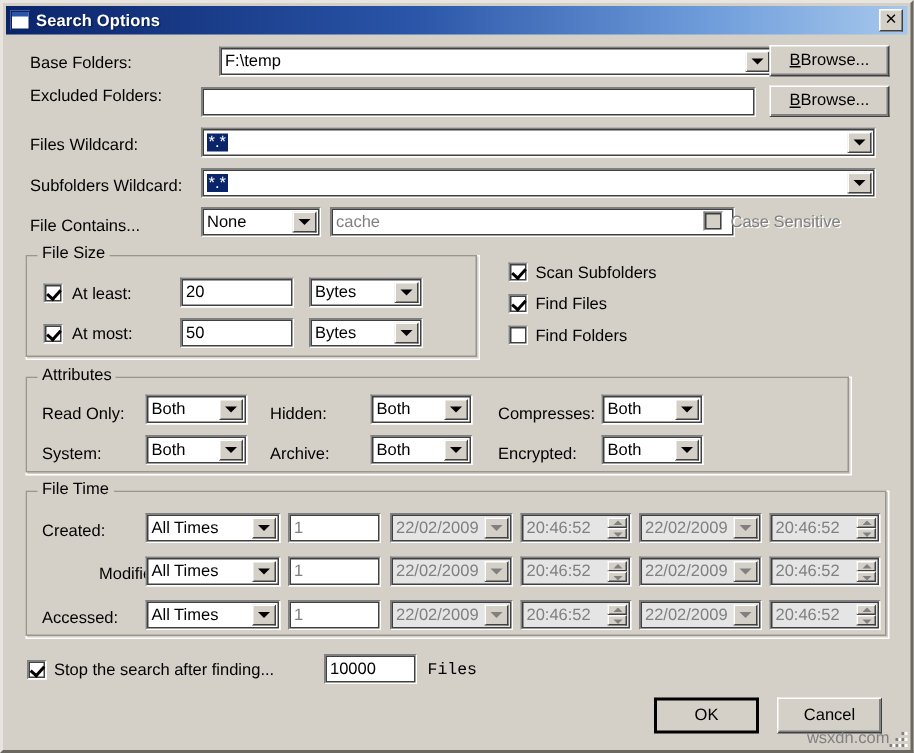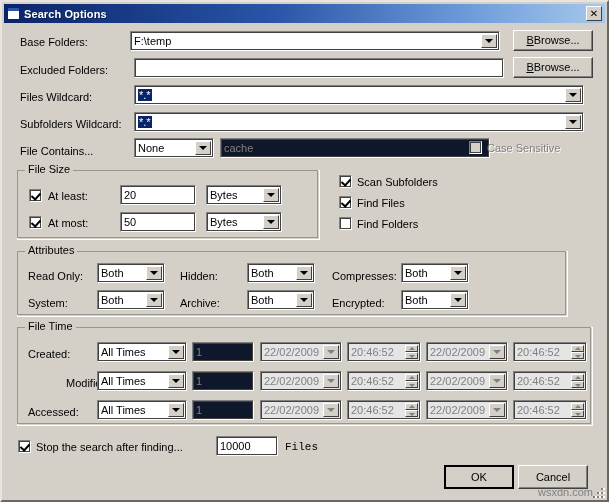--- a/index.html
+++ b/index.html
@@ -53,21 +53,21 @@
   .field{
     position:absolute;background:#fff;box-sizing:border-box;
     border-top:1px solid #808080;border-left:1px solid #808080;
     border-right:1px solid #ffffff;border-bottom:1px solid #ffffff;
     outline:1px solid #404040;outline-offset:-2px;
     overflow:hidden;
   }
   .field .txt{
     position:absolute;left:3px;top:2px;line-height:14px;font-size:11px;white-space:nowrap;
   }
-  .field.dis{background:#0f172a;text-decoration:underline;}
+  .field.dis{background:#ffffff;text-decoration:underline;}
   .field.dis .txt{color:#808080;}
   .sel{background:#0a246a;color:#fff;padding:0 1px;}
   .combo{
     position:absolute;background:#fff;box-sizing:border-box;
     border-top:1px solid #808080;border-left:1px solid #808080;
     border-right:1px solid #ffffff;border-bottom:1px solid #ffffff;
     outline:1px solid #404040;outline-offset:-2px;overflow:hidden;
   }
   .combo.dis{background:#e5e5e5;}
   .combo .txt{position:absolute;left:3px;top:2px;line-height:14px;white-space:nowrap;}
@@ -105,21 +105,21 @@
     border-top:1px solid #ffffff;border-left:1px solid #ffffff;
     border-right:1px solid #404040;border-bottom:1px solid #404040;
     text-align:center;cursor:default;font-size:11px;
   }
   .btn:after{
     content:"";position:absolute;left:0;top:0;right:0;bottom:0;
     border-right:1px solid #808080;border-bottom:1px solid #808080;
     pointer-events:none;
   }
   .btn span{position:relative;z-index:1;line-height:inherit;}
-  .btn.default{border:2px solid #000;margin-left:8px;}
+  .btn.default{border:2px solid #000;}
   .btn.default:after{border:none;}
   .chk{
     position:absolute;width:13px;height:13px;background:#fff;box-sizing:border-box;
     border-top:1px solid #808080;border-left:1px solid #808080;
     border-right:1px solid #ffffff;border-bottom:1px solid #ffffff;
     outline:1px solid #404040;outline-offset:-2px;cursor:default;
   }
   .chk.dis{background:#d4d0c8;}
   .chk.on:after{
     content:"";position:absolute;left:3px;top:1px;width:4px;height:7px;
@@ -151,29 +151,29 @@
 <div class="dialog">
 
   <div class="titlebar">
     <div class="title-icon"></div>
     <div class="title-text">Search Options</div>
     <div class="title-spacer"></div>
     <div class="close-btn"></div>
   </div>
 
   <div class="lbl" style="left:18px;top:34px;">Base Folders:</div>
-  <div class="combo" style="left:128px;top:29px;width:370px;height:20px;">
+  <div class="combo" style="left:144px;top:29px;width:370px;height:20px;">
     <div class="txt">F:\temp</div>
     <div class="arrow"></div>
   </div>
   <div class="btn" style="left:511px;top:28px;width:80px;height:21px;line-height:19px;">
     <span><u>B</u><span>Browse...</span></span>
   </div>
 
-  <div class="lbl" style="left:18px;top:62px;text-align:right;">Excluded Folders:</div>
+  <div class="lbl" style="left:18px;top:56px;text-align:right;">Excluded Folders:</div>
   <div class="field" style="left:132px;top:56px;width:370px;height:20px;">
     <div class="txt"></div>
   </div>
   <div class="btn" style="left:511px;top:55px;width:80px;height:21px;line-height:19px;">
     <span><u>B</u><span>Browse...</span></span>
   </div>
 
   <div class="lbl" style="left:18px;top:89px;">Files Wildcard:</div>
   <div class="combo" style="left:132px;top:83px;width:450px;height:20px;">
     <div class="txt"><span class="sel">*.*</span></div>

